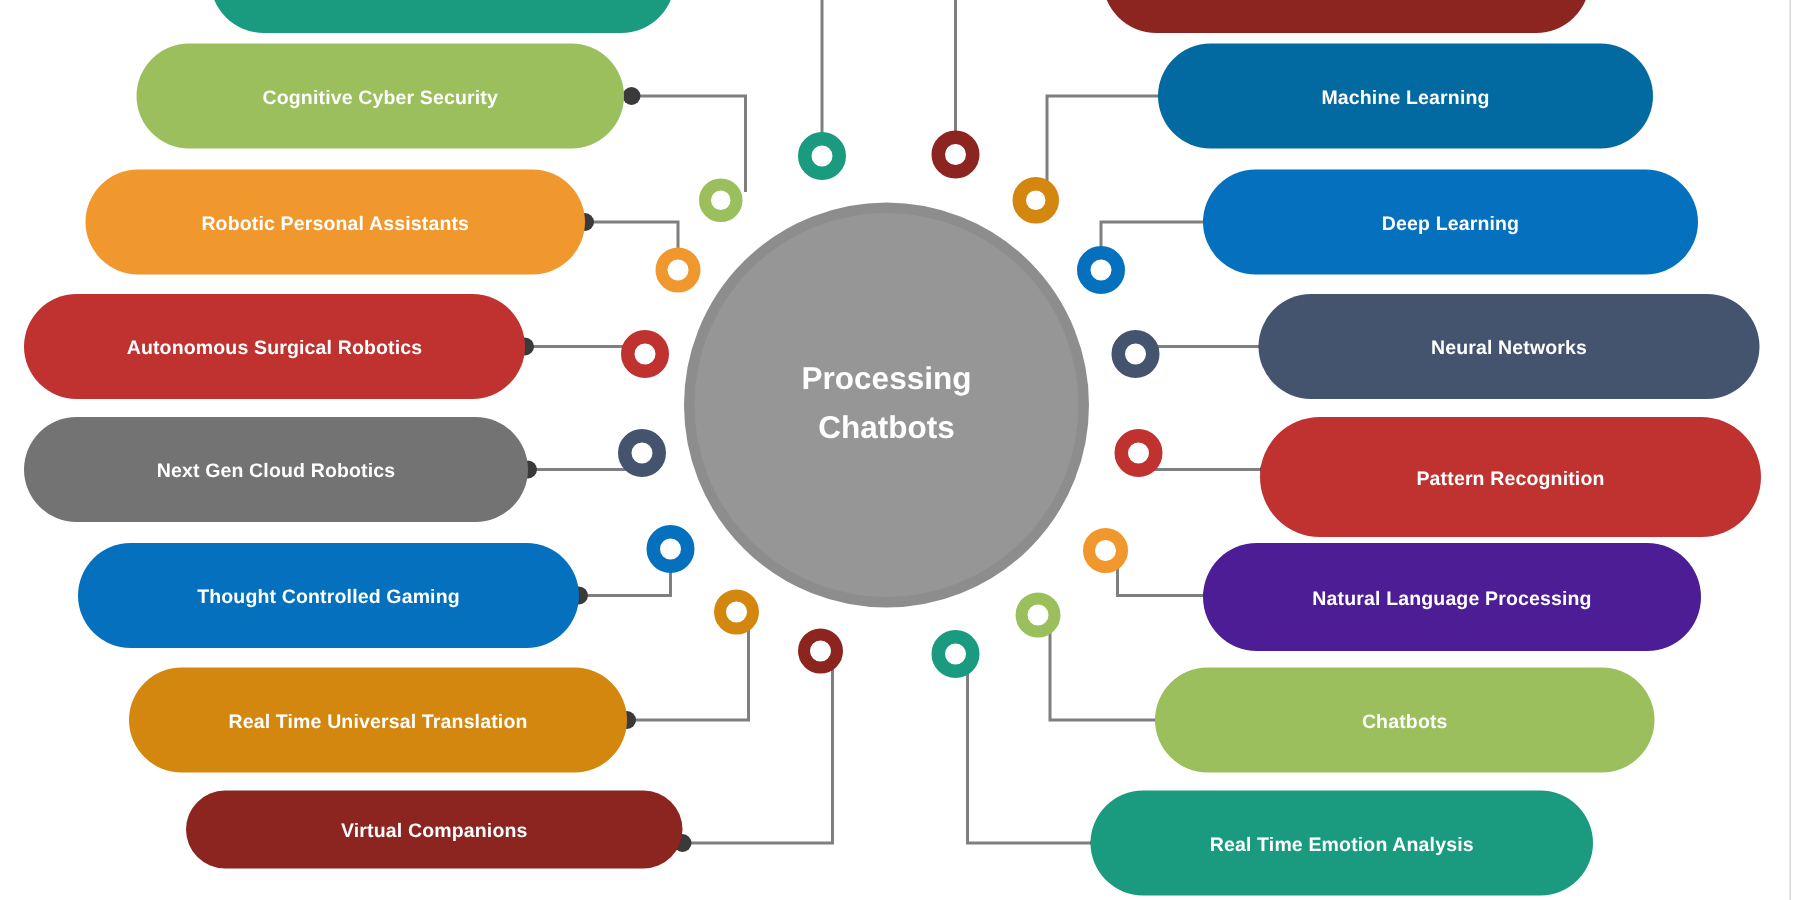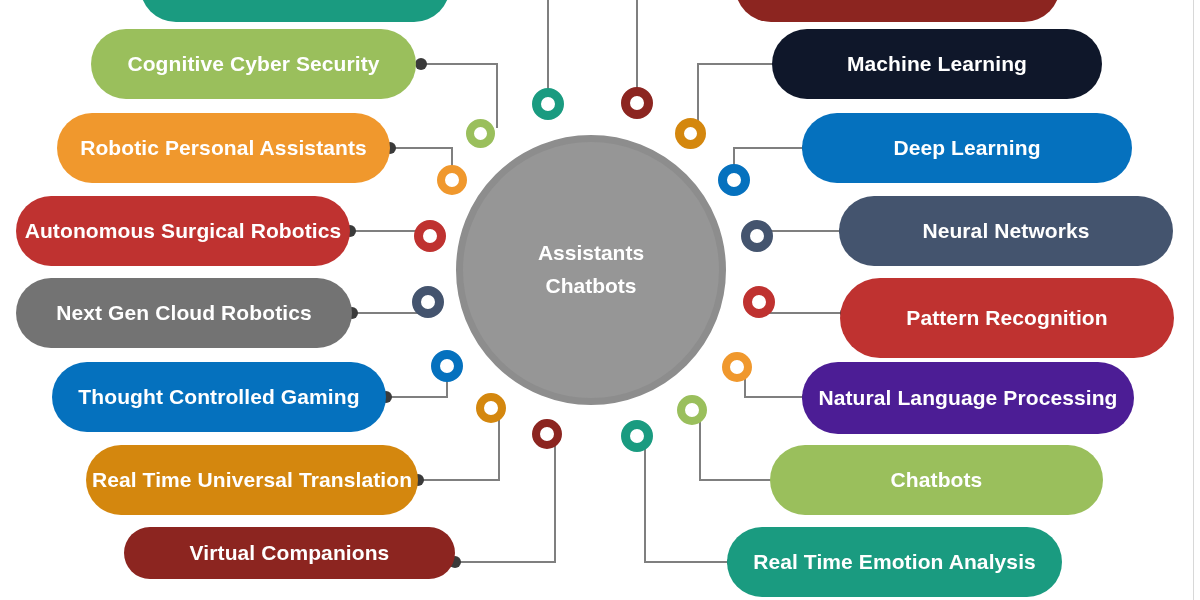--- a/index.html
+++ b/index.html
@@ -11,21 +11,21 @@
   }
   #stage{position:absolute;inset:0;width:1200px;height:600px;}
   svg.wires{position:absolute;left:0;top:0;width:1200px;height:600px;pointer-events:none;}
 
   .pill{
     position:absolute;
     border-radius:60px;
     display:flex;align-items:center;justify-content:center;
     color:#ffffff;
     font-weight:bold;
-    font-size:21px;
+    font-size:13px;
     letter-spacing:.1px;
     box-sizing:border-box;
     padding:0 14px;
     white-space:nowrap;
   }
 
   .ring{
     position:absolute;
     border-radius:50%;
     box-sizing:border-box;
@@ -123,21 +123,21 @@
   </div>
 
   <div class="pill" style="left:124px;top:527px;width:331px;height:52px;background:#8C2520;">
     <span>Virtual Companions</span>
   </div>
 
   <div class="pill" style="left:735px;top:-50px;width:325px;height:72px;background:#8C2520;">
     <span></span>
   </div>
 
-  <div class="pill" style="left:772px;top:29px;width:330px;height:70px;background:#0f172a;">
+  <div class="pill" style="left:772px;top:29px;width:330px;height:70px;background:#0369a1;">
     <span>Machine Learning</span>
   </div>
 
   <div class="pill" style="left:802px;top:113px;width:330px;height:70px;background:#0571BE;">
     <span>Deep Learning</span>
   </div>
 
   <div class="pill" style="left:839px;top:196px;width:334px;height:70px;background:#44546E;">
     <span>Neural Networks</span>
   </div>
@@ -153,21 +153,21 @@
   <div class="pill" style="left:770px;top:445px;width:333px;height:70px;background:#9ABF5C;">
     <span>Chatbots</span>
   </div>
 
   <div class="pill" style="left:727px;top:527px;width:335px;height:70px;background:#1A9B80;">
     <span>Real Time Emotion Analysis</span>
   </div>
 
   <div class="hub" style="left:456px;top:135px;width:270px;height:270px;">
     <div class="hub-label">
-      <div>Assistants</div>
+      <div>Processing</div>
       <div>Chatbots</div>
     </div>
   </div>
 
   <div class="ring" style="left:466px;top:119px;width:29px;height:29px;border:8px solid #9ABF5C;"></div>
   <div class="ring" style="left:437px;top:165px;width:30px;height:30px;border:8px solid #F0982D;"></div>
   <div class="ring" style="left:414px;top:220px;width:32px;height:32px;border:9px solid #BF3230;"></div>
   <div class="ring" style="left:412px;top:286px;width:32px;height:32px;border:9px solid #44546E;"></div>
   <div class="ring" style="left:431px;top:350px;width:32px;height:32px;border:9px solid #0571BE;"></div>
   <div class="ring" style="left:476px;top:393px;width:30px;height:30px;border:8px solid #D4870E;"></div>

